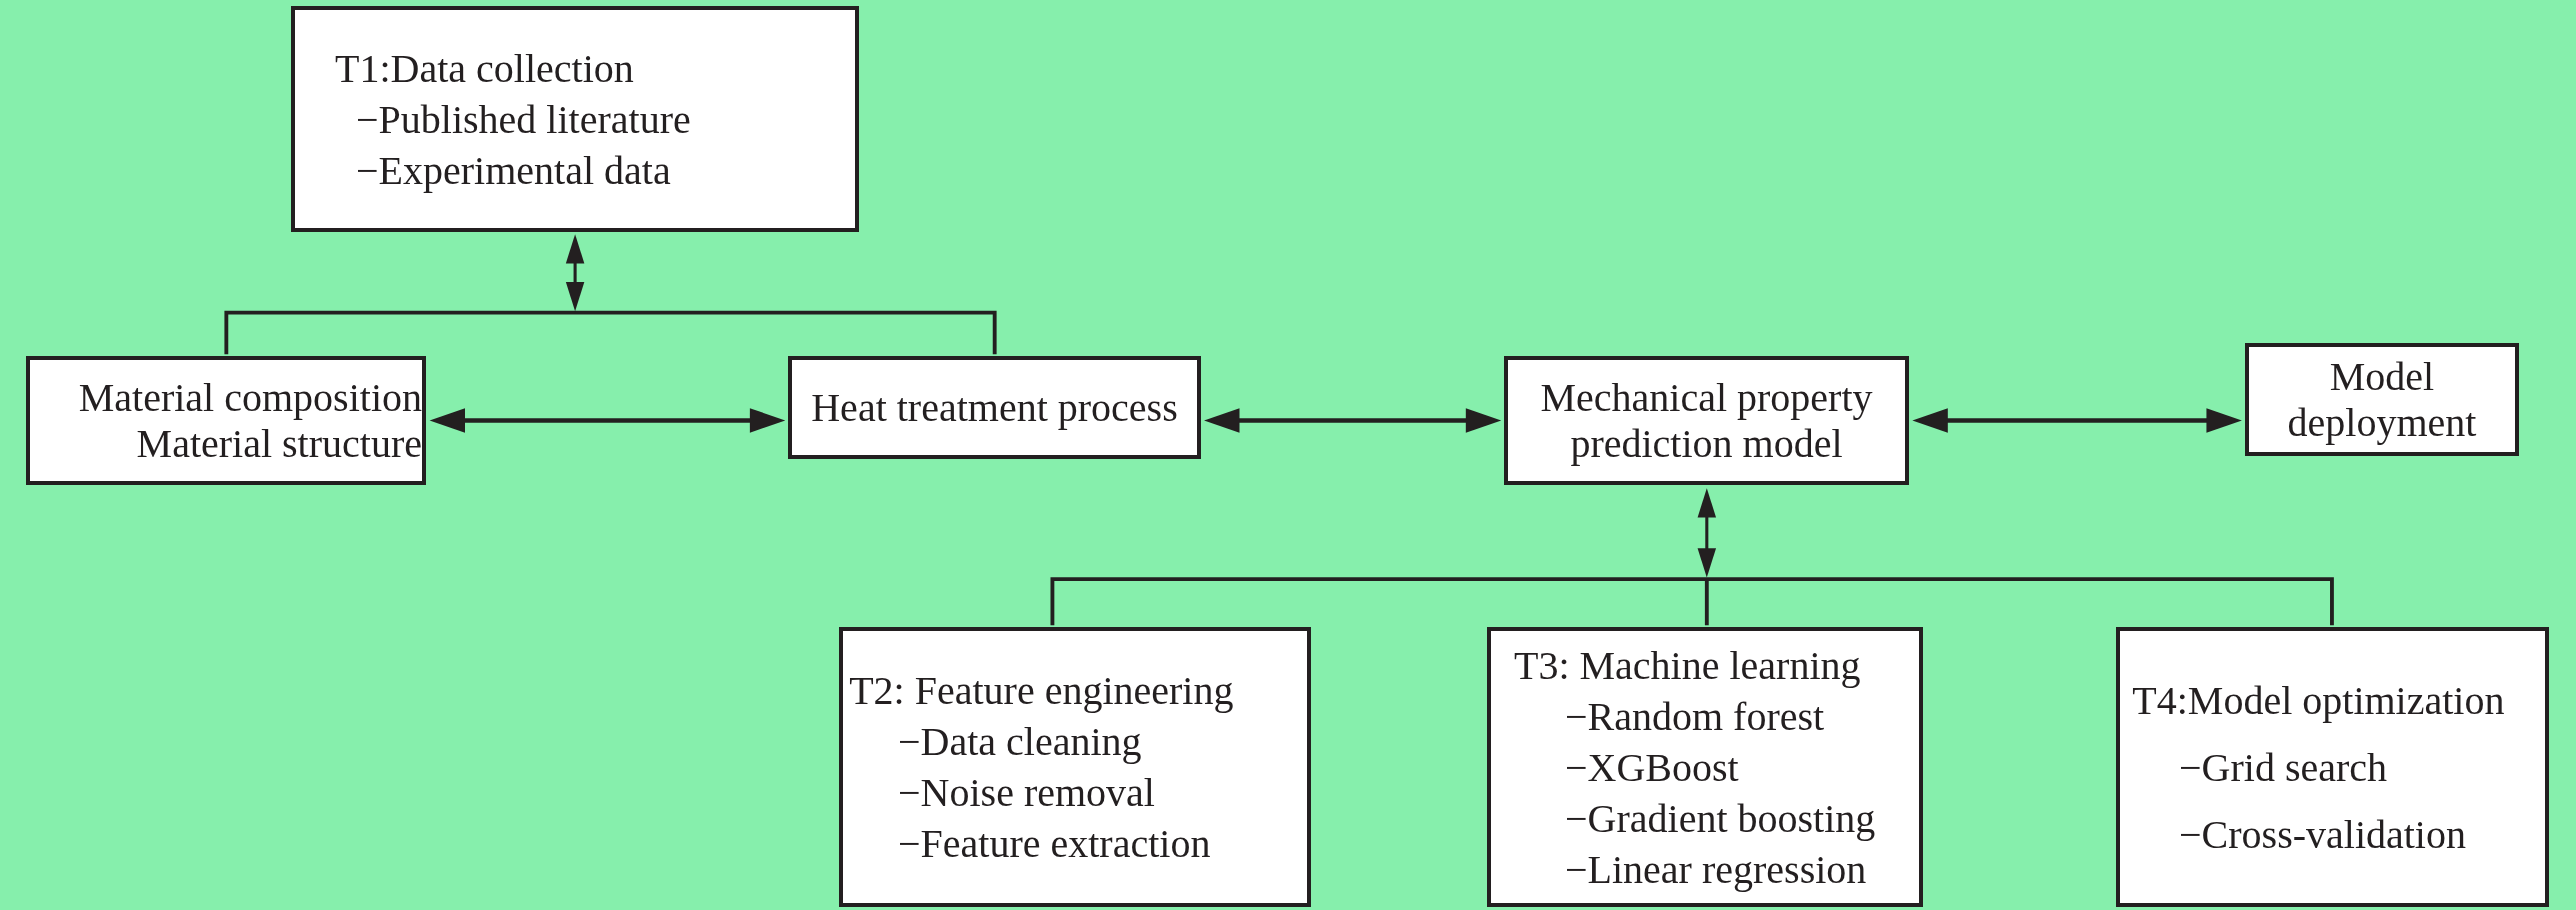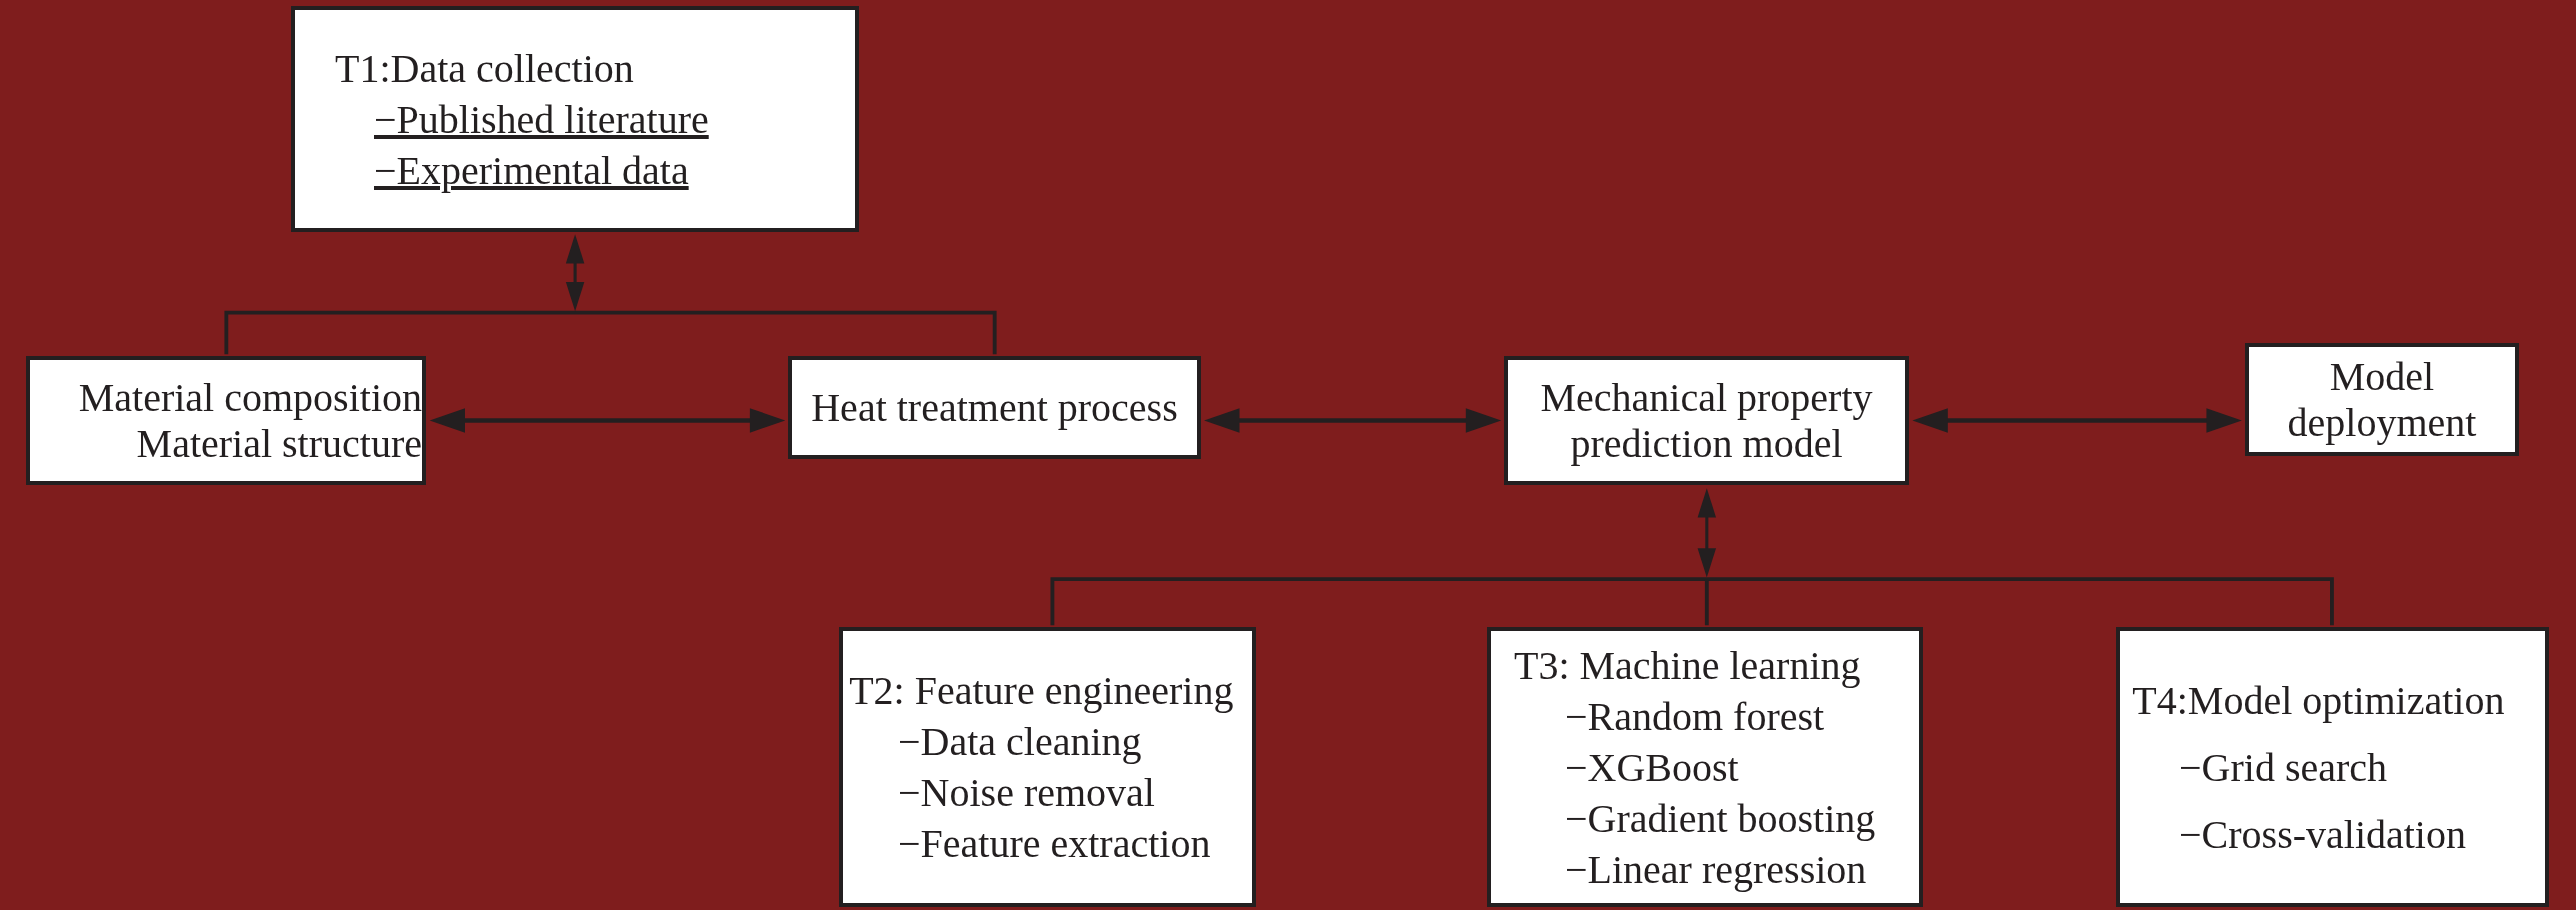--- a/index.html
+++ b/index.html
@@ -4,21 +4,21 @@
 <style>
   html, body {
     margin: 0;
     padding: 0;
     background: #ffffff;
   }
   #canvas {
     position: relative;
     width: 2576px;
     height: 911px;
-    background: #7f1d1d;
+    background: #86efac;
     font-family: "Liberation Serif", "DejaVu Serif", serif;
     color: #231f20;
     overflow: hidden;
   }
   #connector-layer {
     position: absolute;
     left: 0;
     top: 0;
     width: 2576px;
     height: 911px;
@@ -55,28 +55,28 @@
   .box.centered {
     text-align: center;
     line-height: 46px;
   }
   
   .box .title { display: block; }
   .box .item  { display: block; }
 
   #box-t1 { left: 291px; top: 6.2px;   width: 568px; height: 226px; }
   #box-t1 .title { padding-left: 40px; }
-  #box-t1 .item  { padding-left: 79px; text-decoration: underline; }
+  #box-t1 .item  { padding-left: 61px; }
 
   #box-material   { left: 26px;   top: 356px; width: 400px; height: 129px; align-items: flex-end; }
   #box-heat       { left: 788px; top: 356px; width: 413px; height: 103px; }
   #box-mechanical { left: 1504px; top: 356px; width: 405px; height: 129px; }
   #box-deployment { left: 2245px; top: 343px; width: 274px; height: 113px; align-items: center; }
 
-  #box-t2 { left: 839px; top: 627px; width: 417px; height: 280px; justify-content: center; }
+  #box-t2 { left: 839px; top: 627px; width: 472px; height: 280px; justify-content: center; }
   #box-t2 .title { padding-left: 6.2px; }
   #box-t2 .item  { padding-left: 55px; }
 
   #box-t3 { left: 1487px; top: 627px; width: 436px; height: 280px; }
   #box-t3 .title { padding-left: 23px; }
   #box-t3 .item  { padding-left: 74px; }
 
   #box-t4 { left: 2116px; top: 627px; width: 433px; height: 280px; gap: 16px; }
   #box-t4 .title { padding-left: 12.3px; }
   #box-t4 .item  { padding-left: 59px; }

